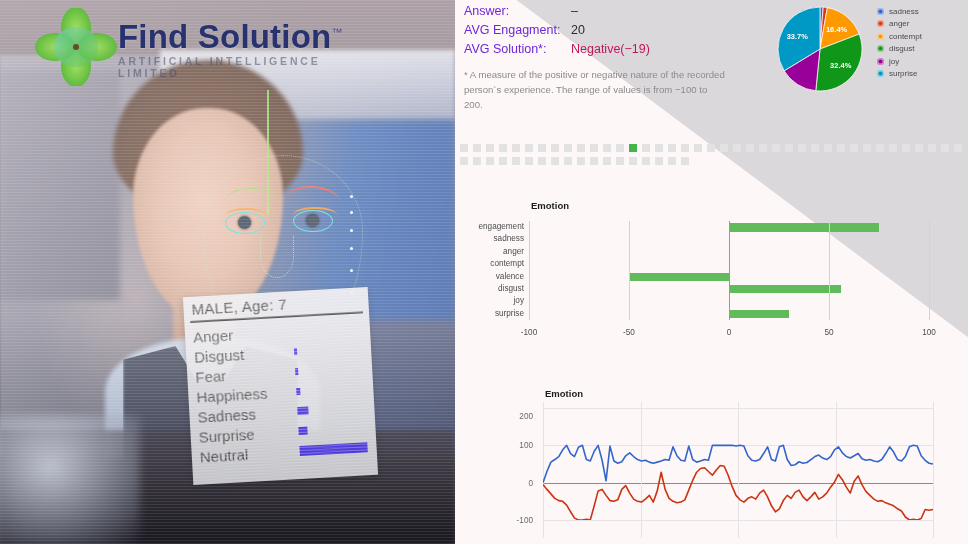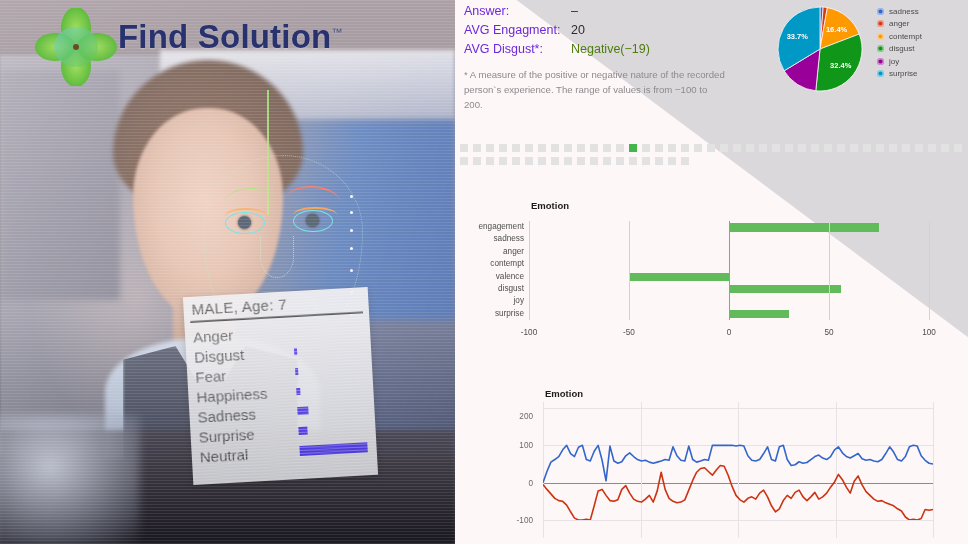--- a/index.html
+++ b/index.html
@@ -166,21 +166,21 @@
     background:#d9d6da;
     clip-path:polygon(100% 0, 100% 62%, 12% 0);
     opacity:.95;
   }
 
   
   .stats { position:absolute; left:9px; top:4px; z-index:3; }
   .stat-row { display:flex; align-items:baseline; height:19px; }
   .stat-label { font-size:12.5px; color:#6d28d9; width:107px; }
   .stat-value { font-size:12.5px; color:#2b2b2b; }
-  .stat-value.neg { color:#4d7c0f; }
+  .stat-value.neg { color:#be185d; }
   .footnote { margin-top:7px; font-size:9.6px; color:#8d8a8d; line-height:1.55; max-width:262px; }
 
   
   .pie-area { position:absolute; right:8px; top:3px; width:200px; height:92px; z-index:4; }
   .pie-svg { position:absolute; left:8px; top:1px; }
   .pie-label { font-size:7.5px; fill:#fff; font-weight:bold; font-family:"Liberation Sans",sans-serif; }
   .legend { position:absolute; left:117px; top:2px; }
   .legend-item { display:flex; align-items:center; height:12.5px; }
   .legend-dot {
     width:7px; height:7px; border-radius:50%; margin-right:5px;
@@ -313,37 +313,38 @@
         <ellipse cx="41" cy="20" rx="15" ry="21" fill="url(#pg)" opacity=".95"></ellipse>
         <ellipse cx="41" cy="58" rx="15" ry="21" fill="url(#pg)" opacity=".95"></ellipse>
         <ellipse cx="20" cy="39" rx="20" ry="14" fill="url(#pg)" opacity=".92"></ellipse>
         <ellipse cx="62" cy="39" rx="20" ry="14" fill="url(#pg)" opacity=".92"></ellipse>
         <ellipse cx="41" cy="39" rx="22" ry="20" fill="url(#pg2)" opacity=".55"></ellipse>
         <circle cx="41" cy="39" r="3" fill="#6b4a2a"></circle>
       </svg>
     </div>
     <div class="logo-text">
       <div class="logo-title"><span>Find Solution</span><span class="logo-tm">™</span></div>
+      <div class="logo-sub">ARTIFICIAL INTELLIGENCE LIMITED</div>
     </div>
   </div>
 
   <div class="panel">
     <div class="diag-overlay"></div>
 
     <div class="stats">
       <div class="stat-row">
         <span class="stat-label">Answer:</span>
         <span class="stat-value">–</span>
       </div>
       <div class="stat-row">
         <span class="stat-label">AVG Engagment:</span>
         <span class="stat-value">20</span>
       </div>
       <div class="stat-row">
-        <span class="stat-label">AVG Disgust*:</span>
+        <span class="stat-label">AVG Solution*:</span>
         <span class="stat-value neg">Negative(−19)</span>
       </div>
       <div class="footnote">* A measure of the positive or negative nature of the recorded person`s experience. The range of values is from −100 to 200.</div>
     </div>
 
     <div class="pie-area">
       <svg class="pie-svg" width="104" height="90" viewBox="0 0 104 90">
         <g id="pie-slices" transform="translate(52,45)">
             <path d="M0 0 L0.00 -42.00 A42 42 0 0 1 3.16 -41.88 Z" fill="#3366cc" stroke="#fdf7f8" stroke-width="0.8"></path>
             <path d="M0 0 L3.16 -41.88 A42 42 0 0 1 7.35 -41.35 Z" fill="#dc3912" stroke="#fdf7f8" stroke-width="0.8"></path>

